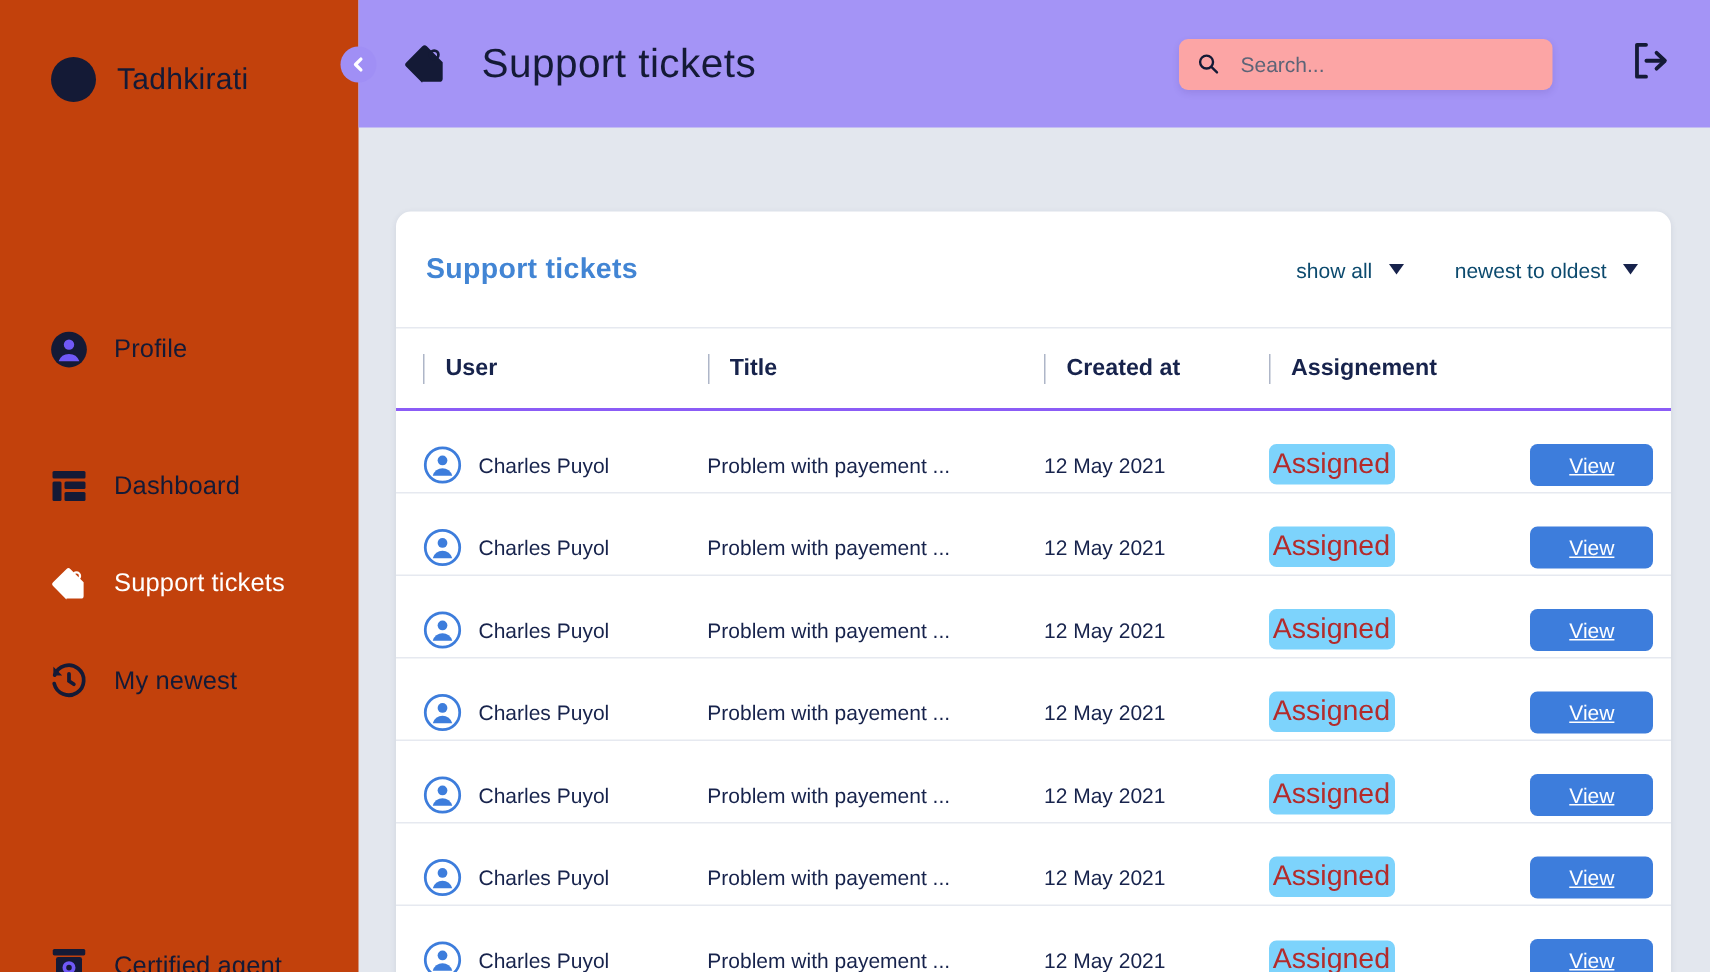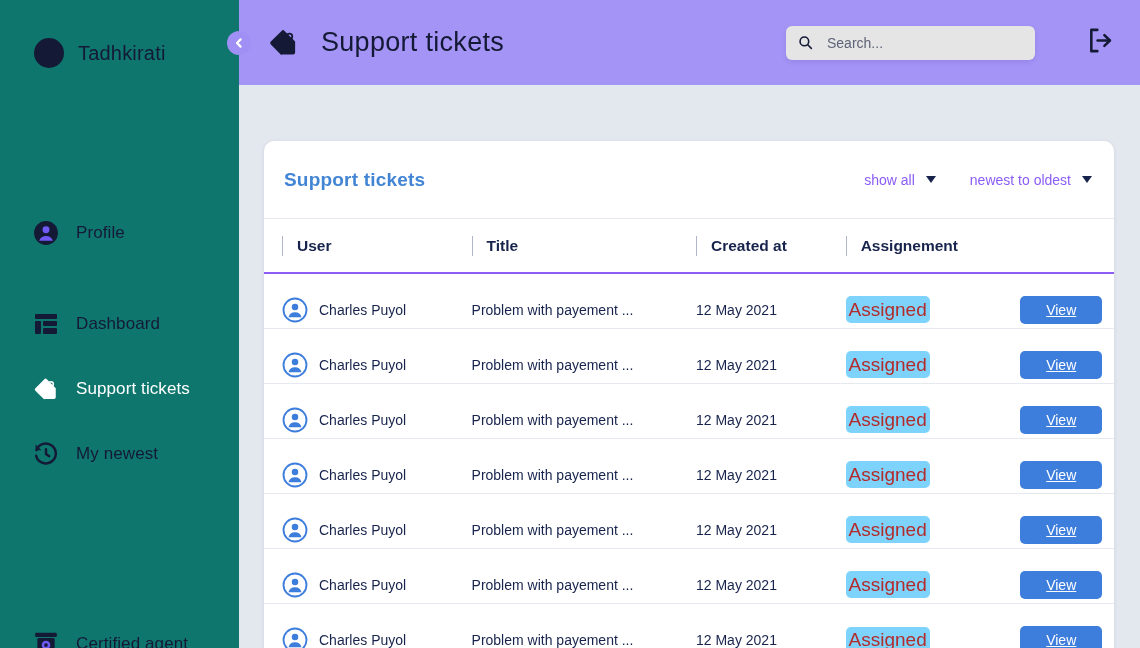--- a/index.html
+++ b/index.html
@@ -15,21 +15,21 @@
     background: #e3e7ee;
     position: relative;
   }
 
   
   #sidebar {
     position: absolute;
     left: 0; top: 0;
     width: 239px;
     height: 648px;
-    background: #0f766e;
+    background: #c2410c;
     overflow: hidden;
   }
 
   #brand {
     display: flex;
     align-items: center;
     gap: 14px;
     padding: 30px 0 0 34px;
     height: 76px;
   }
@@ -105,21 +105,21 @@
   }
 
   #search-wrap {
     margin-left: auto;
     margin-right: 0;
     position: relative;
   }
   #search-box {
     width: 249px;
     height: 34px;
-    background: #e5e5e5;
+    background: #fca5a5;
     border-radius: 6px;
     display: flex;
     align-items: center;
     padding-left: 12px;
     box-shadow: 0 2px 5px rgba(60,40,120,.13);
   }
   #search-icon { width: 15px; height: 15px; flex: none; }
   #search-input {
     border: none;
     outline: none;
@@ -168,21 +168,21 @@
     margin-left: auto;
     display: flex;
     align-items: center;
     gap: 34px;
   }
   .dropdown {
     display: flex;
     align-items: center;
     gap: 11px;
     font-size: 14px;
-    color: #8b5cf6;
+    color: #0c4a6e;
     cursor: pointer;
   }
   .caret {
     width: 0; height: 0;
     border-left: 5px solid transparent;
     border-right: 5px solid transparent;
     border-top: 7px solid #17234c;
   }
 
   

